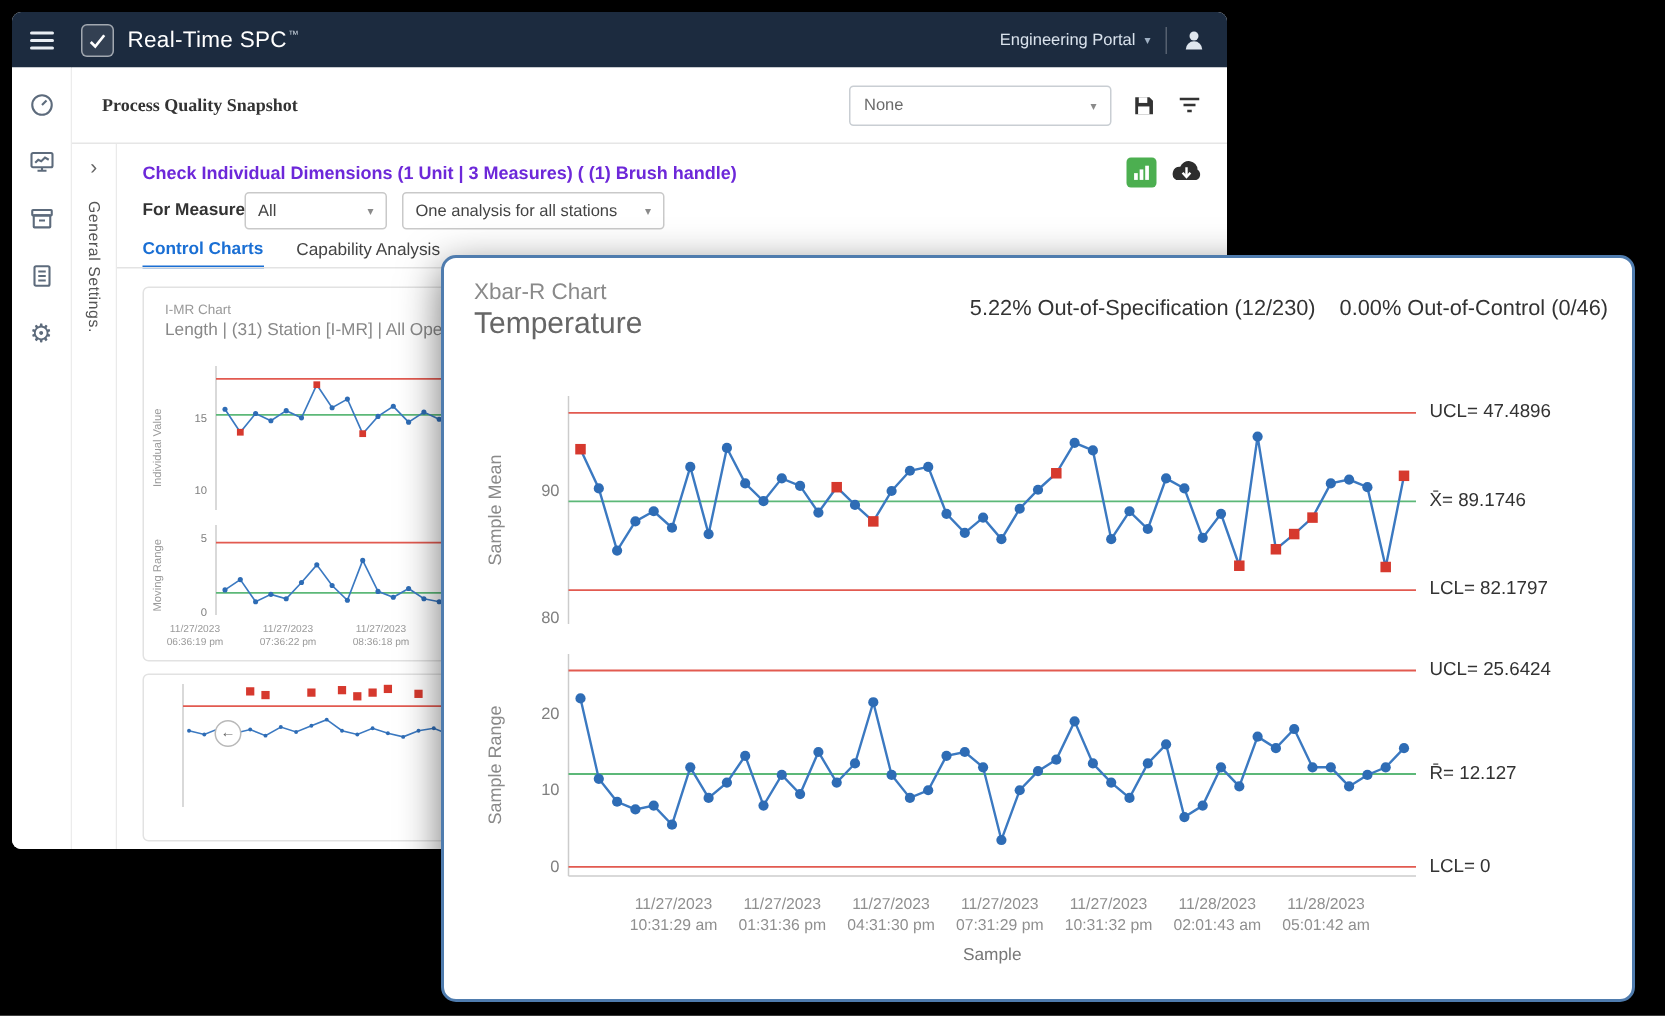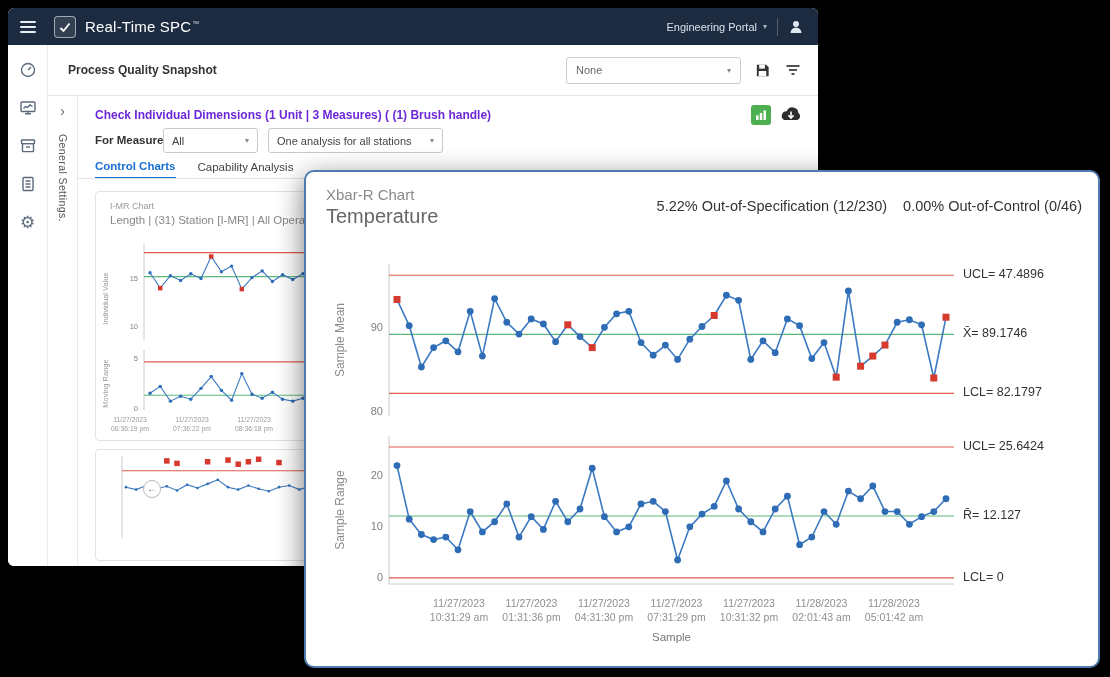--- a/index.html
+++ b/index.html
@@ -25,21 +25,21 @@
   .hdr-divider { width:1px; height:18px; background:rgba(255,255,255,.25); }
   .user-btn { background:none; border:none; cursor:pointer; display:flex; }
 
   .side-rail { position:absolute; left:0; top:37px; width:40px; height:521px; border-right:1px solid #ececec;
     display:flex; flex-direction:column; align-items:center; padding-top:14px; gap:16px; border-radius:0 0 0 6px; background:#fff; }
   .rail-btn { width:22px; height:22px; background:none; border:none; cursor:pointer; display:flex; align-items:center; justify-content:center;
     color:#5d6b7c; font-size:17px; line-height:1; }
 
   .toolbar { position:absolute; left:40px; top:37px; right:0; height:51px; border-bottom:1px solid #e6e6e6;
     display:flex; align-items:center; padding:0 16px 0 20px; background:#fff; }
-  .page-title { font-size:12px; font-weight:600; color:#333; }
+  .page-title { font-size:12px; font-weight:600; color:#333;font-family:Liberation Serif, serif; }
   .toolbar-right { margin-left:auto; display:flex; align-items:center; gap:13px; }
   .select-box { width:175px; height:27px; border:1px solid #c9ced3; border-radius:3px; background:#fff;
     display:flex; align-items:center; justify-content:space-between; padding:0 9px; font-size:11px; color:#6a6a6a; cursor:pointer; }
   .select-box .caret { font-size:8px; color:#8a8a8a; }
   .tool-icon-btn { background:none; border:none; cursor:pointer; display:flex; }
 
   .settings-rail { position:absolute; left:40px; top:88px; width:30px; bottom:0; border-right:1px solid #eaeaea;
     display:flex; flex-direction:column; align-items:center; background:#fff; border-radius:0 0 0 6px; }
   .expand-btn { margin-top:8px; background:none; border:none; color:#666; font-size:14px; cursor:pointer; line-height:1; }
   .vtext { margin-top:16px; writing-mode:vertical-rl; font-size:10.5px; color:#555; letter-spacing:.4px; }
@@ -71,21 +71,21 @@
   .chart-svg { position:absolute; overflow:visible; }
   .xrow-imr { position:absolute; left:8px; top:224px; width:185px; height:22px; }
   .xrow-imr .xlab { position:absolute; top:0; text-align:center; font-size:6.8px; color:#9a9a9a; line-height:1.3; }
 
   .card2 { position:absolute; left:17px; top:353px; width:702px; height:112px; border:1px solid #e2e2e2;
     border-radius:4px; background:#fff; }
   .nav-prev { position:absolute; left:47px; top:30px; width:18px; height:18px; border:1px solid #b9b9b9; background:#fff;
     border-radius:50%; color:#666; font-size:10px; line-height:1; display:flex; align-items:center; justify-content:center; cursor:pointer; }
 
   
-  .fg-window { position:absolute; left:304px; top:170px; width:796px; height:498px; background:#fff;
+  .fg-window { position:absolute; left:294px; top:170px; width:796px; height:498px; background:#fff;
     border:2px solid #4f7cae; border-radius:10px; box-shadow:0 8px 28px rgba(0,0,0,.55); z-index:5; }
   .fg-charttype { position:absolute; left:20px; top:14px; font-size:15px; color:#8a8a8a; }
   .fg-title { position:absolute; left:20px; top:33px; font-size:20px; color:#666; }
   .fg-stats { position:absolute; top:26px; right:16px; display:flex; gap:16px; font-size:14.5px; color:#333; }
   .vlabel-lg { position:absolute; transform:rotate(-90deg); font-size:12px; color:#8a8a8a; text-align:center; }
   .vmean { left:-21px; top:161px; width:110px; }
   .vrange { left:-21px; top:331px; width:110px; }
   .limit-label { position:absolute; left:657px; font-size:12.5px; color:#333; white-space:nowrap; }
   .ll-m-ucl { top:95px; } .ll-m-c { top:154px; } .ll-m-lcl { top:213px; }
   .ll-r-ucl { top:267px; } .ll-r-c { top:336px; } .ll-r-lcl { top:398px; }

